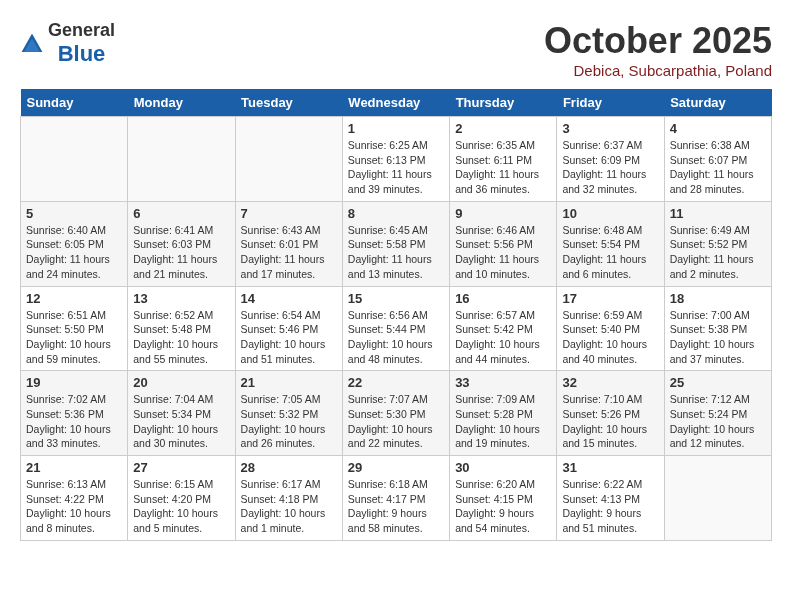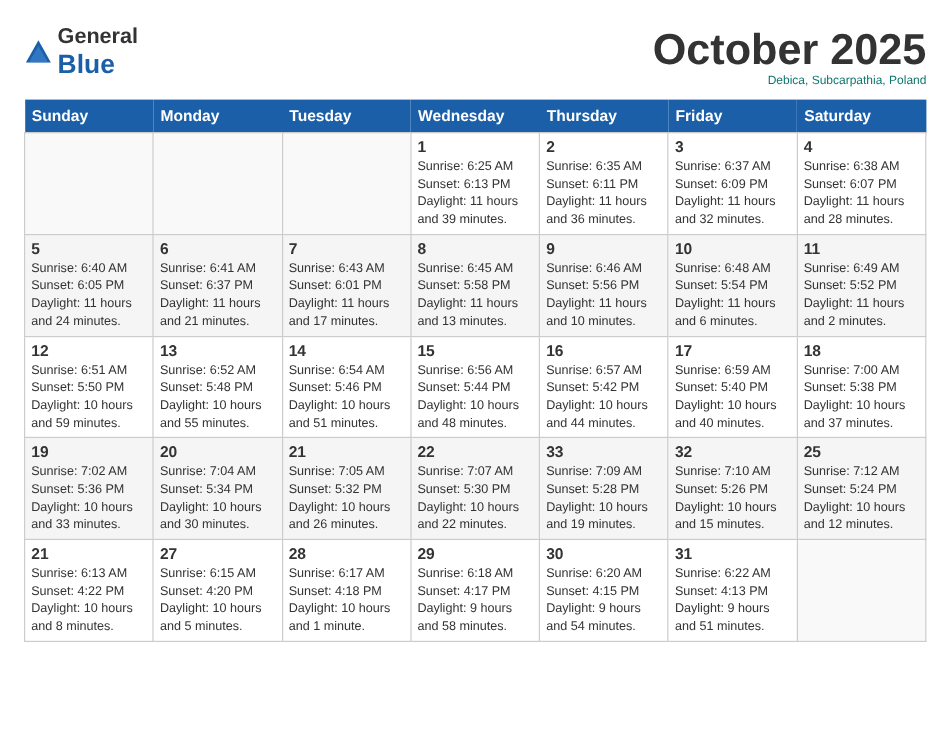--- a/index.html
+++ b/index.html
@@ -13,20 +13,21 @@
     .header {
       display: flex;
       justify-content: space-between;
       align-items: flex-start;
       margin-bottom: 10px;
     }
     .logo {
       display: flex;
       align-items: center;
       gap: 4px;
+      text-align: center;
     }
     .logo-text-general {
       font-size: 18px;
       font-weight: bold;
       color: #333;
     }
     .logo-text-blue {
       font-size: 22px;
       font-weight: bold;
       color: #1a5fa8;
@@ -38,22 +39,22 @@
     .title-block {
       text-align: right;
     }
     .month-title {
       font-size: 36px;
       font-weight: bold;
       color: #333;
       margin-left: 42px;
     }
     .subtitle {
-      font-size: 10px;
-      color: #0f766e;
+      font-size: 15px;
+      color: #7f1d1d;
     }
     table {
       width: 100%;
       border-collapse: collapse;
       font-size: 11px;
     }
     thead tr th {
       background-color: #1a5fa8;
       color: #fff;
       text-align: left;
@@ -158,21 +159,21 @@
         <td>
           <span class="day-num">5</span>
           <div class="day-info">Sunrise: 6:40 AM
 Sunset: 6:05 PM
 Daylight: 11 hours
 and 24 minutes.</div>
         </td>
         <td>
           <span class="day-num">6</span>
           <div class="day-info">Sunrise: 6:41 AM
-Sunset: 6:37 PM
+Sunset: 6:03 PM
 Daylight: 11 hours
 and 21 minutes.</div>
         </td>
         <td>
           <span class="day-num">7</span>
           <div class="day-info">Sunrise: 6:43 AM
 Sunset: 6:01 PM
 Daylight: 11 hours
 and 17 minutes.</div>
         </td>

